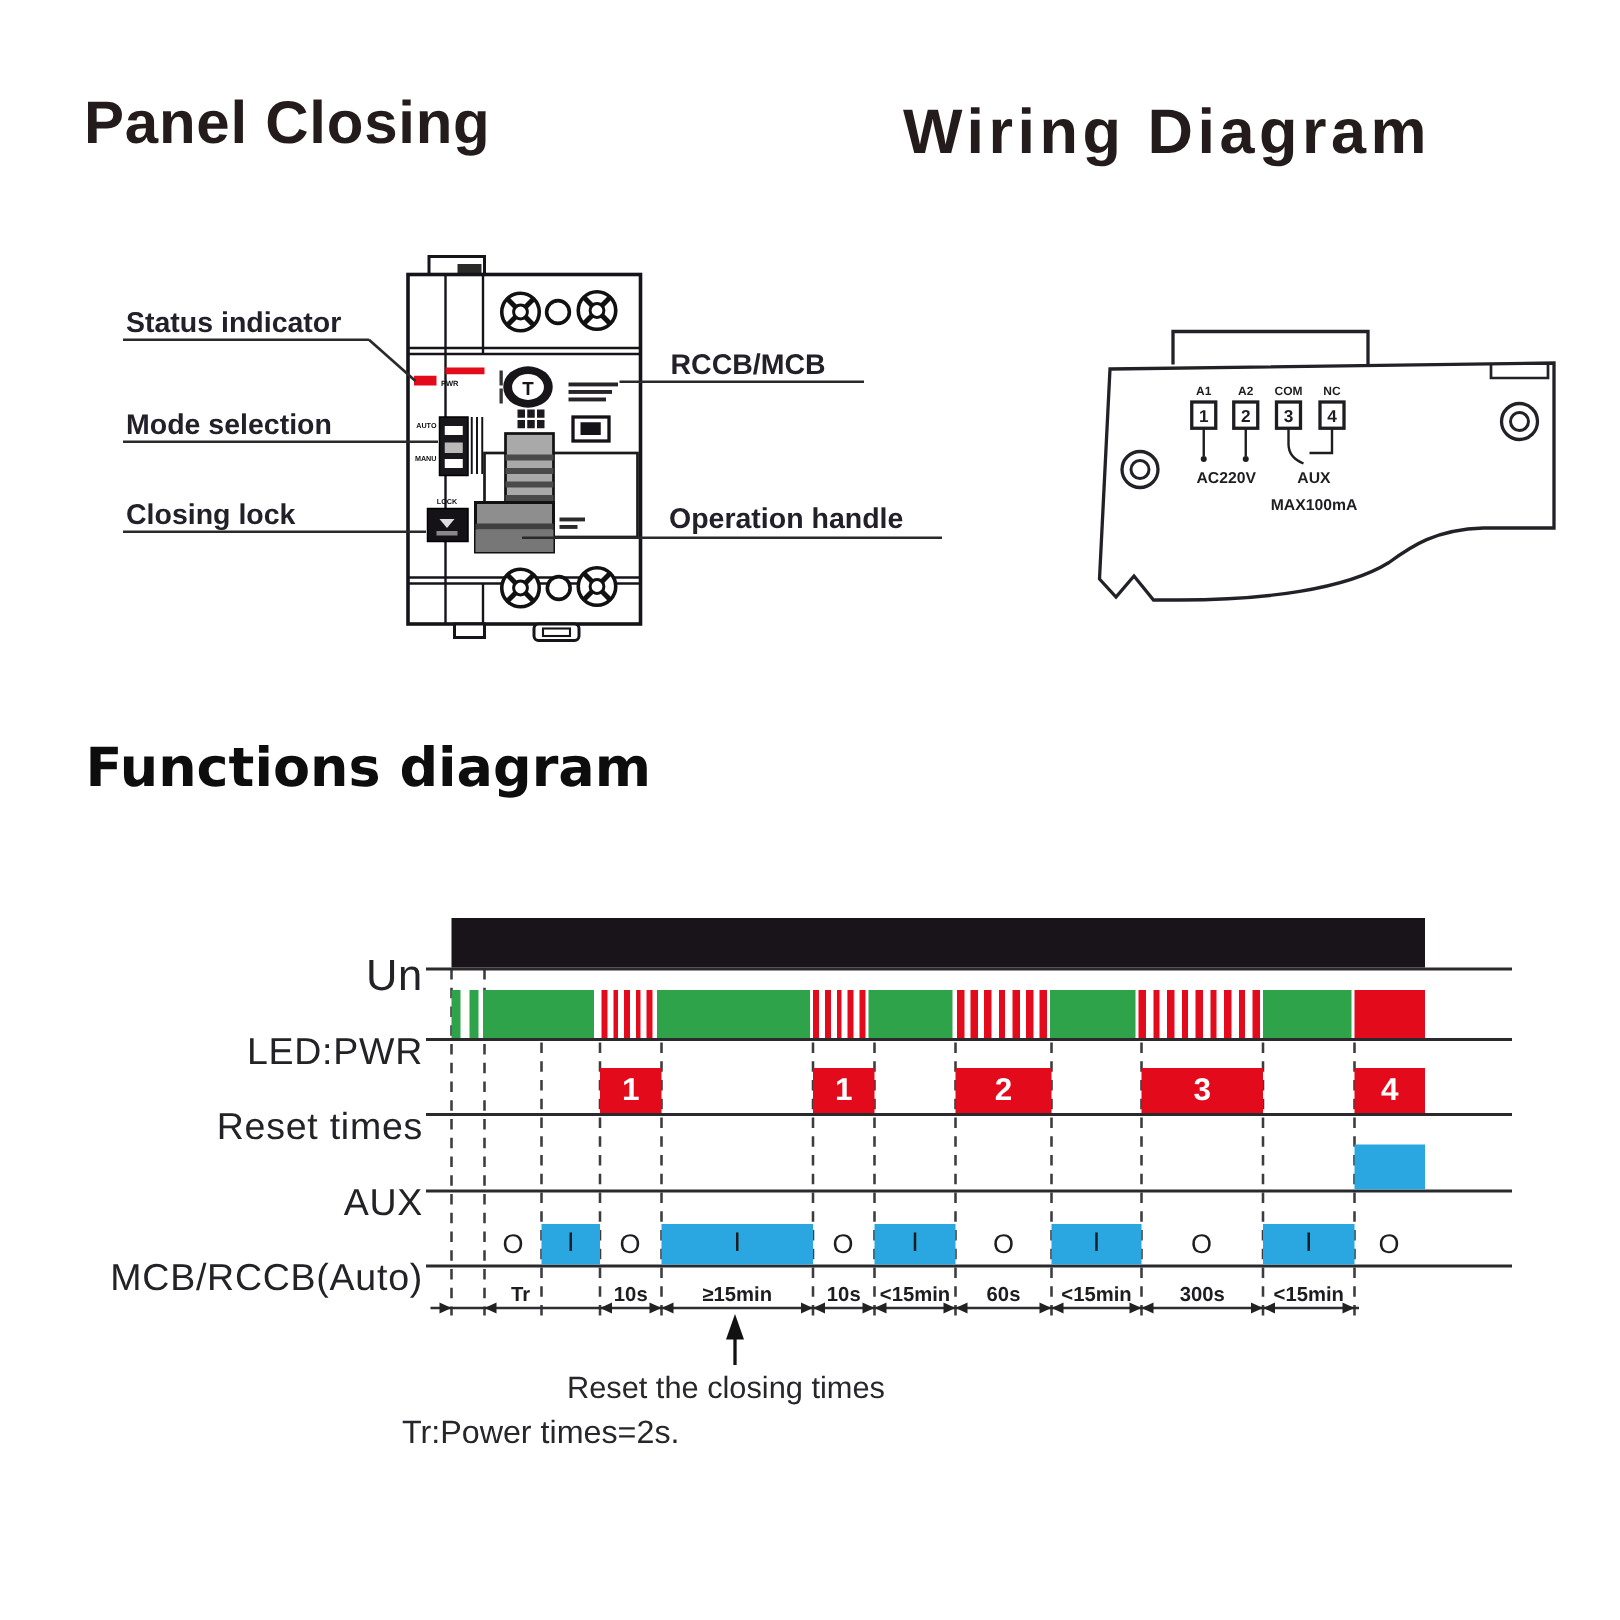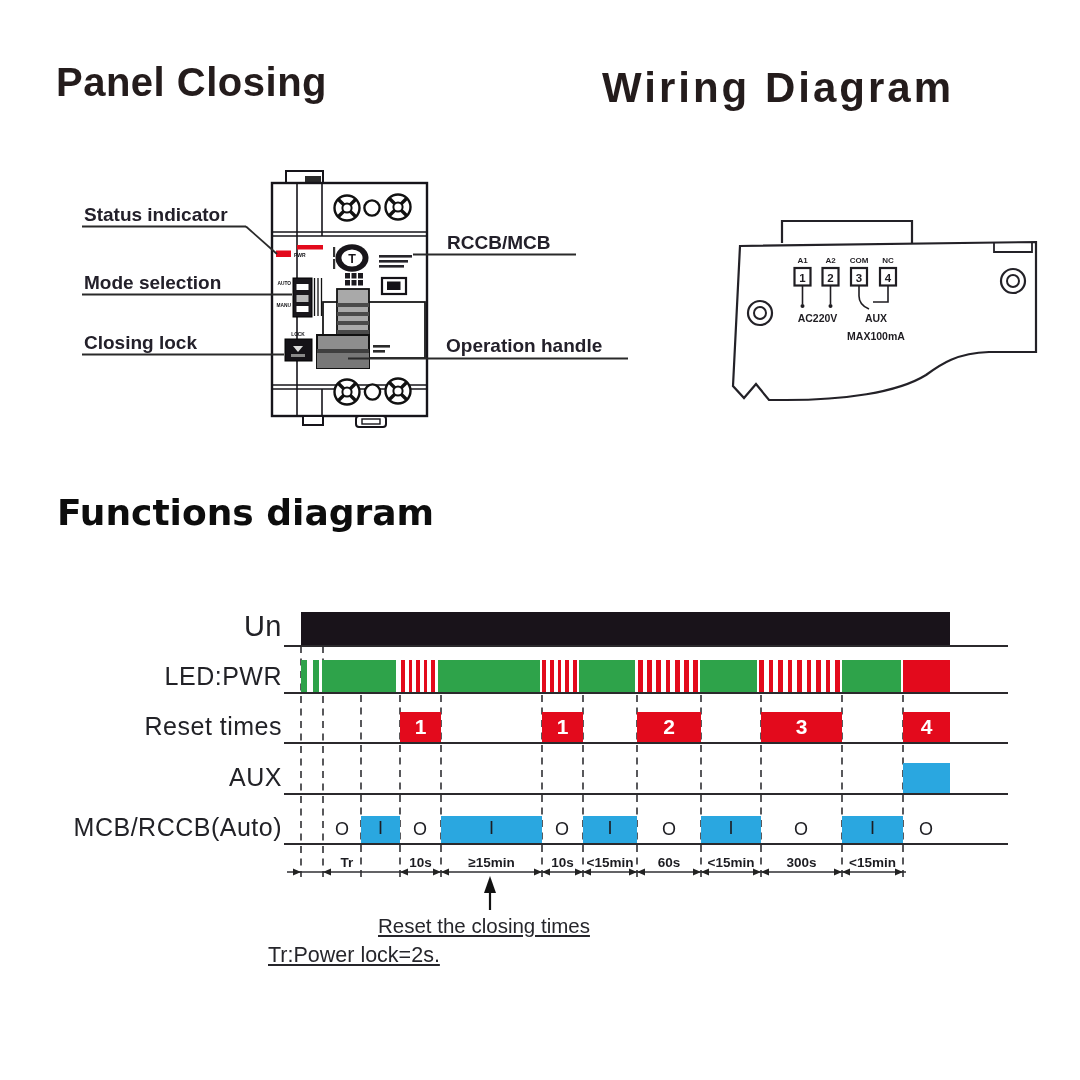--- a/index.html
+++ b/index.html
@@ -1,28 +1,28 @@
 <!DOCTYPE html>
 <html><head>
 <meta charset="utf-8">
 <style>
   html,body{margin:0;padding:0;background:#fff;}
   .page{position:relative;width:1080px;height:1080px;background:#fff;overflow:hidden;
         font-family:"Liberation Sans",sans-serif;}
   .abs{position:absolute;box-sizing:border-box;}
   .title{font-weight:bold;color:#241c1c;white-space:nowrap;}
-  .note{color:#26262b;white-space:nowrap;text-decoration:underline;}
+  .note{color:#26262b;white-space:nowrap;}
   svg text{font-family:"Liberation Sans",sans-serif;}
   svg .callout{font-size:19px;font-weight:bold;fill:#23202a;}
   svg .micro{font-weight:bold;fill:#101014;}
   svg .wlabel{font-weight:bold;fill:#1f1d22;text-anchor:middle;}
   svg .dash{stroke:#3c3c40;stroke-width:1.7;stroke-dasharray:7 5.5;}
   svg .dimline{stroke:#2f2f33;stroke-width:1.6;}
   svg text.dim{font-size:13.5px;font-weight:bold;fill:#1c1c21;text-anchor:middle;}
-  .rowlabel{color:#222227;white-space:nowrap;letter-spacing:0.5px;}
+  .rowlabel{color:#222227;white-space:nowrap;letter-spacing:0.5px;margin-top:25px;}
   .tripnum{color:#fff;font-weight:bold;font-size:21px;text-align:center;}
   .oi{color:#1d1d22;font-size:18px;text-align:center;}
 </style>
 </head>
 <body>
 
 <div class="page">
 
   <div class="abs title" style="left:56px;top:60px;font-size:40px;letter-spacing:0.5px;">Panel Closing</div>
   <div class="abs title" style="left:57px;top:492px;font-size:36px;color:#0d0d0d;font-family:'DejaVu Sans',sans-serif;">Functions diagram</div>
@@ -211,21 +211,21 @@
         <polygon points="701,292 709,288.4 709,295.6" fill="#222"></polygon>
         <polygon points="782,292 774,288.4 774,295.6" fill="#222"></polygon>
         <text class="dim" x="741.5" y="287">300s</text>
         <polygon points="782,292 790,288.4 790,295.6" fill="#222"></polygon>
         <polygon points="843,292 835,288.4 835,295.6" fill="#222"></polygon>
         <text class="dim" x="812.5" y="287">&lt;15min</text>
         <line x1="430" y1="330" x2="430" y2="305" stroke="#111" stroke-width="2.2"></line>
         <polygon points="430,296 424,313 436,313" fill="#111"></polygon>
       </svg>
     <div class="abs note" style="left:318px;top:334px;font-size:20.5px;">Reset the closing times</div>
-    <div class="abs note" style="left:208px;top:363px;font-size:21.5px;">Tr:Power lock=2s.</div>
+    <div class="abs note" style="left:208px;top:363px;font-size:21.5px;">Tr:Power times=2s.</div>
   <div class="abs" style="left: 224px; top: 65px; width: 724px; height: 2px; background: rgb(43, 41, 44);"></div>
       <div class="abs rowlabel" style="left: 0px; top: 30.02px; width: 222px; font-size: 29px; text-align: right; line-height: 1.15;">Un</div>
       <div class="abs" style="left: 224px; top: 112px; width: 724px; height: 2px; background: rgb(43, 41, 44);"></div>
       <div class="abs rowlabel" style="left: 0px; top: 81.5px; width: 222px; font-size: 25px; text-align: right; line-height: 1.15;">LED:PWR</div>
       <div class="abs" style="left: 224px; top: 162px; width: 724px; height: 2px; background: rgb(43, 41, 44);"></div>
       <div class="abs rowlabel" style="left: 0px; top: 131.5px; width: 222px; font-size: 25px; text-align: right; line-height: 1.15;">Reset times</div>
       <div class="abs" style="left: 224px; top: 213px; width: 724px; height: 2px; background: rgb(43, 41, 44);"></div>
       <div class="abs rowlabel" style="left: 0px; top: 182.5px; width: 222px; font-size: 25px; text-align: right; line-height: 1.15;">AUX</div>
       <div class="abs" style="left: 224px; top: 263px; width: 724px; height: 2px; background: rgb(43, 41, 44);"></div>
       <div class="abs rowlabel" style="left: 0px; top: 232.5px; width: 222px; font-size: 25px; text-align: right; line-height: 1.15;">MCB/RCCB(Auto)</div>

